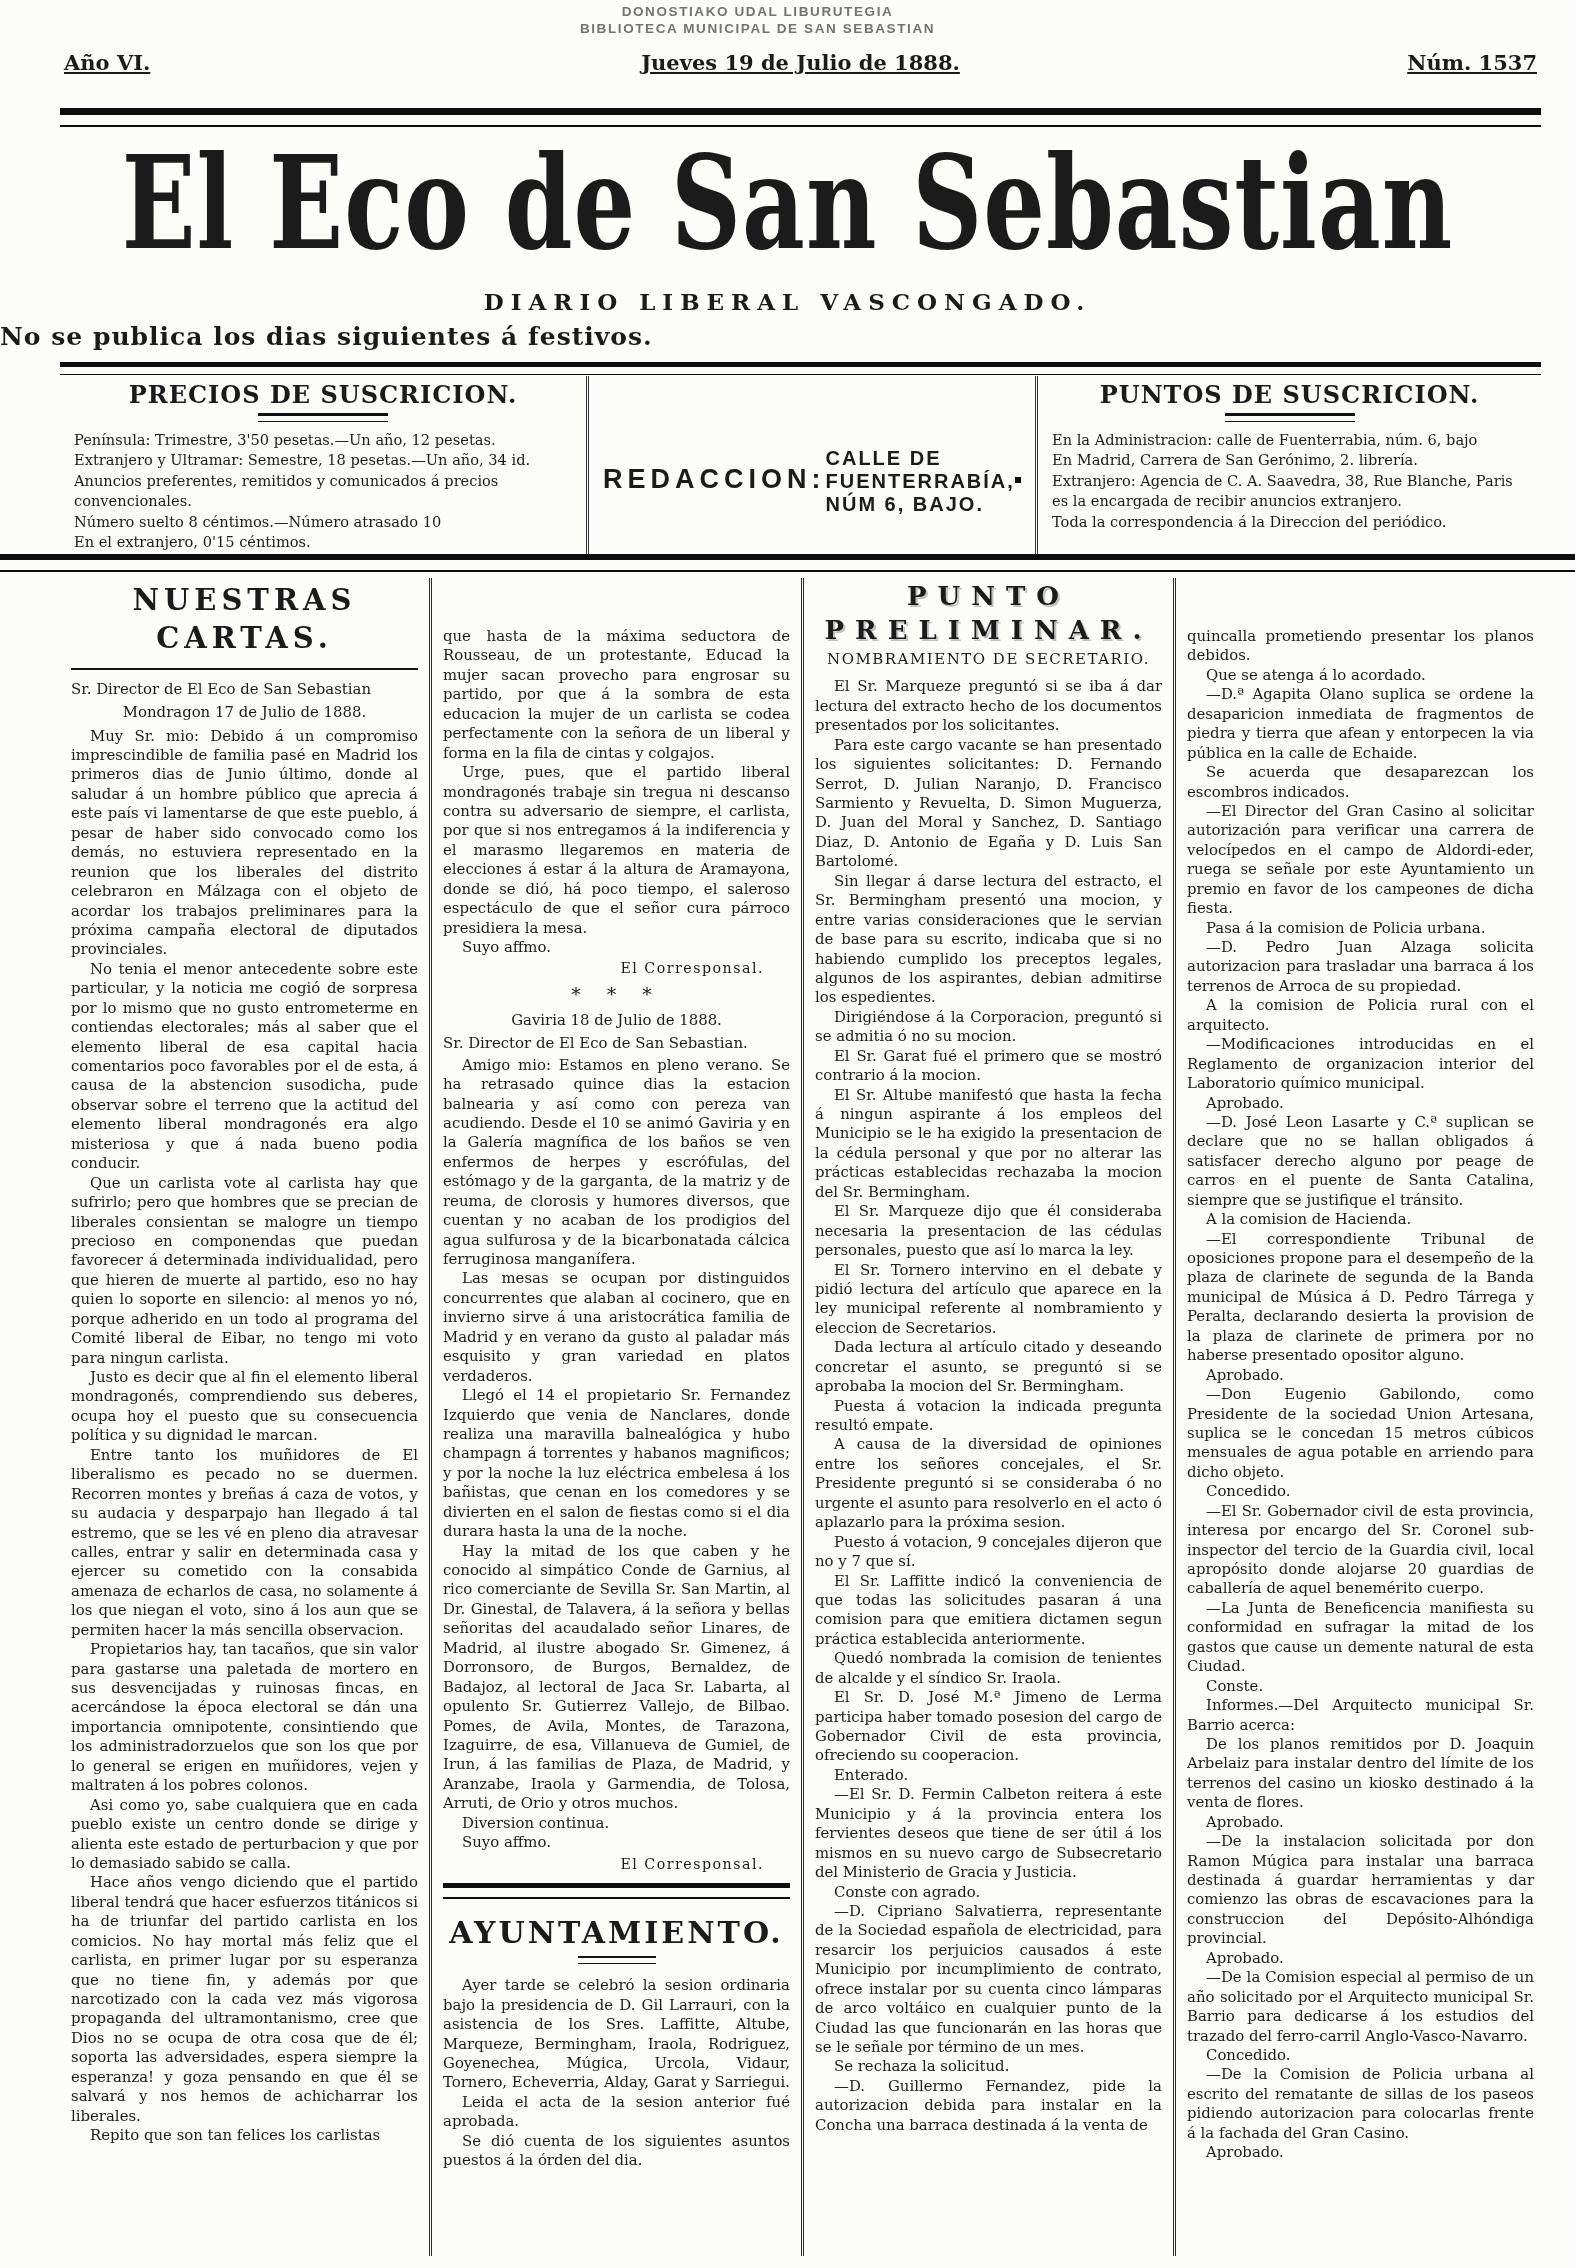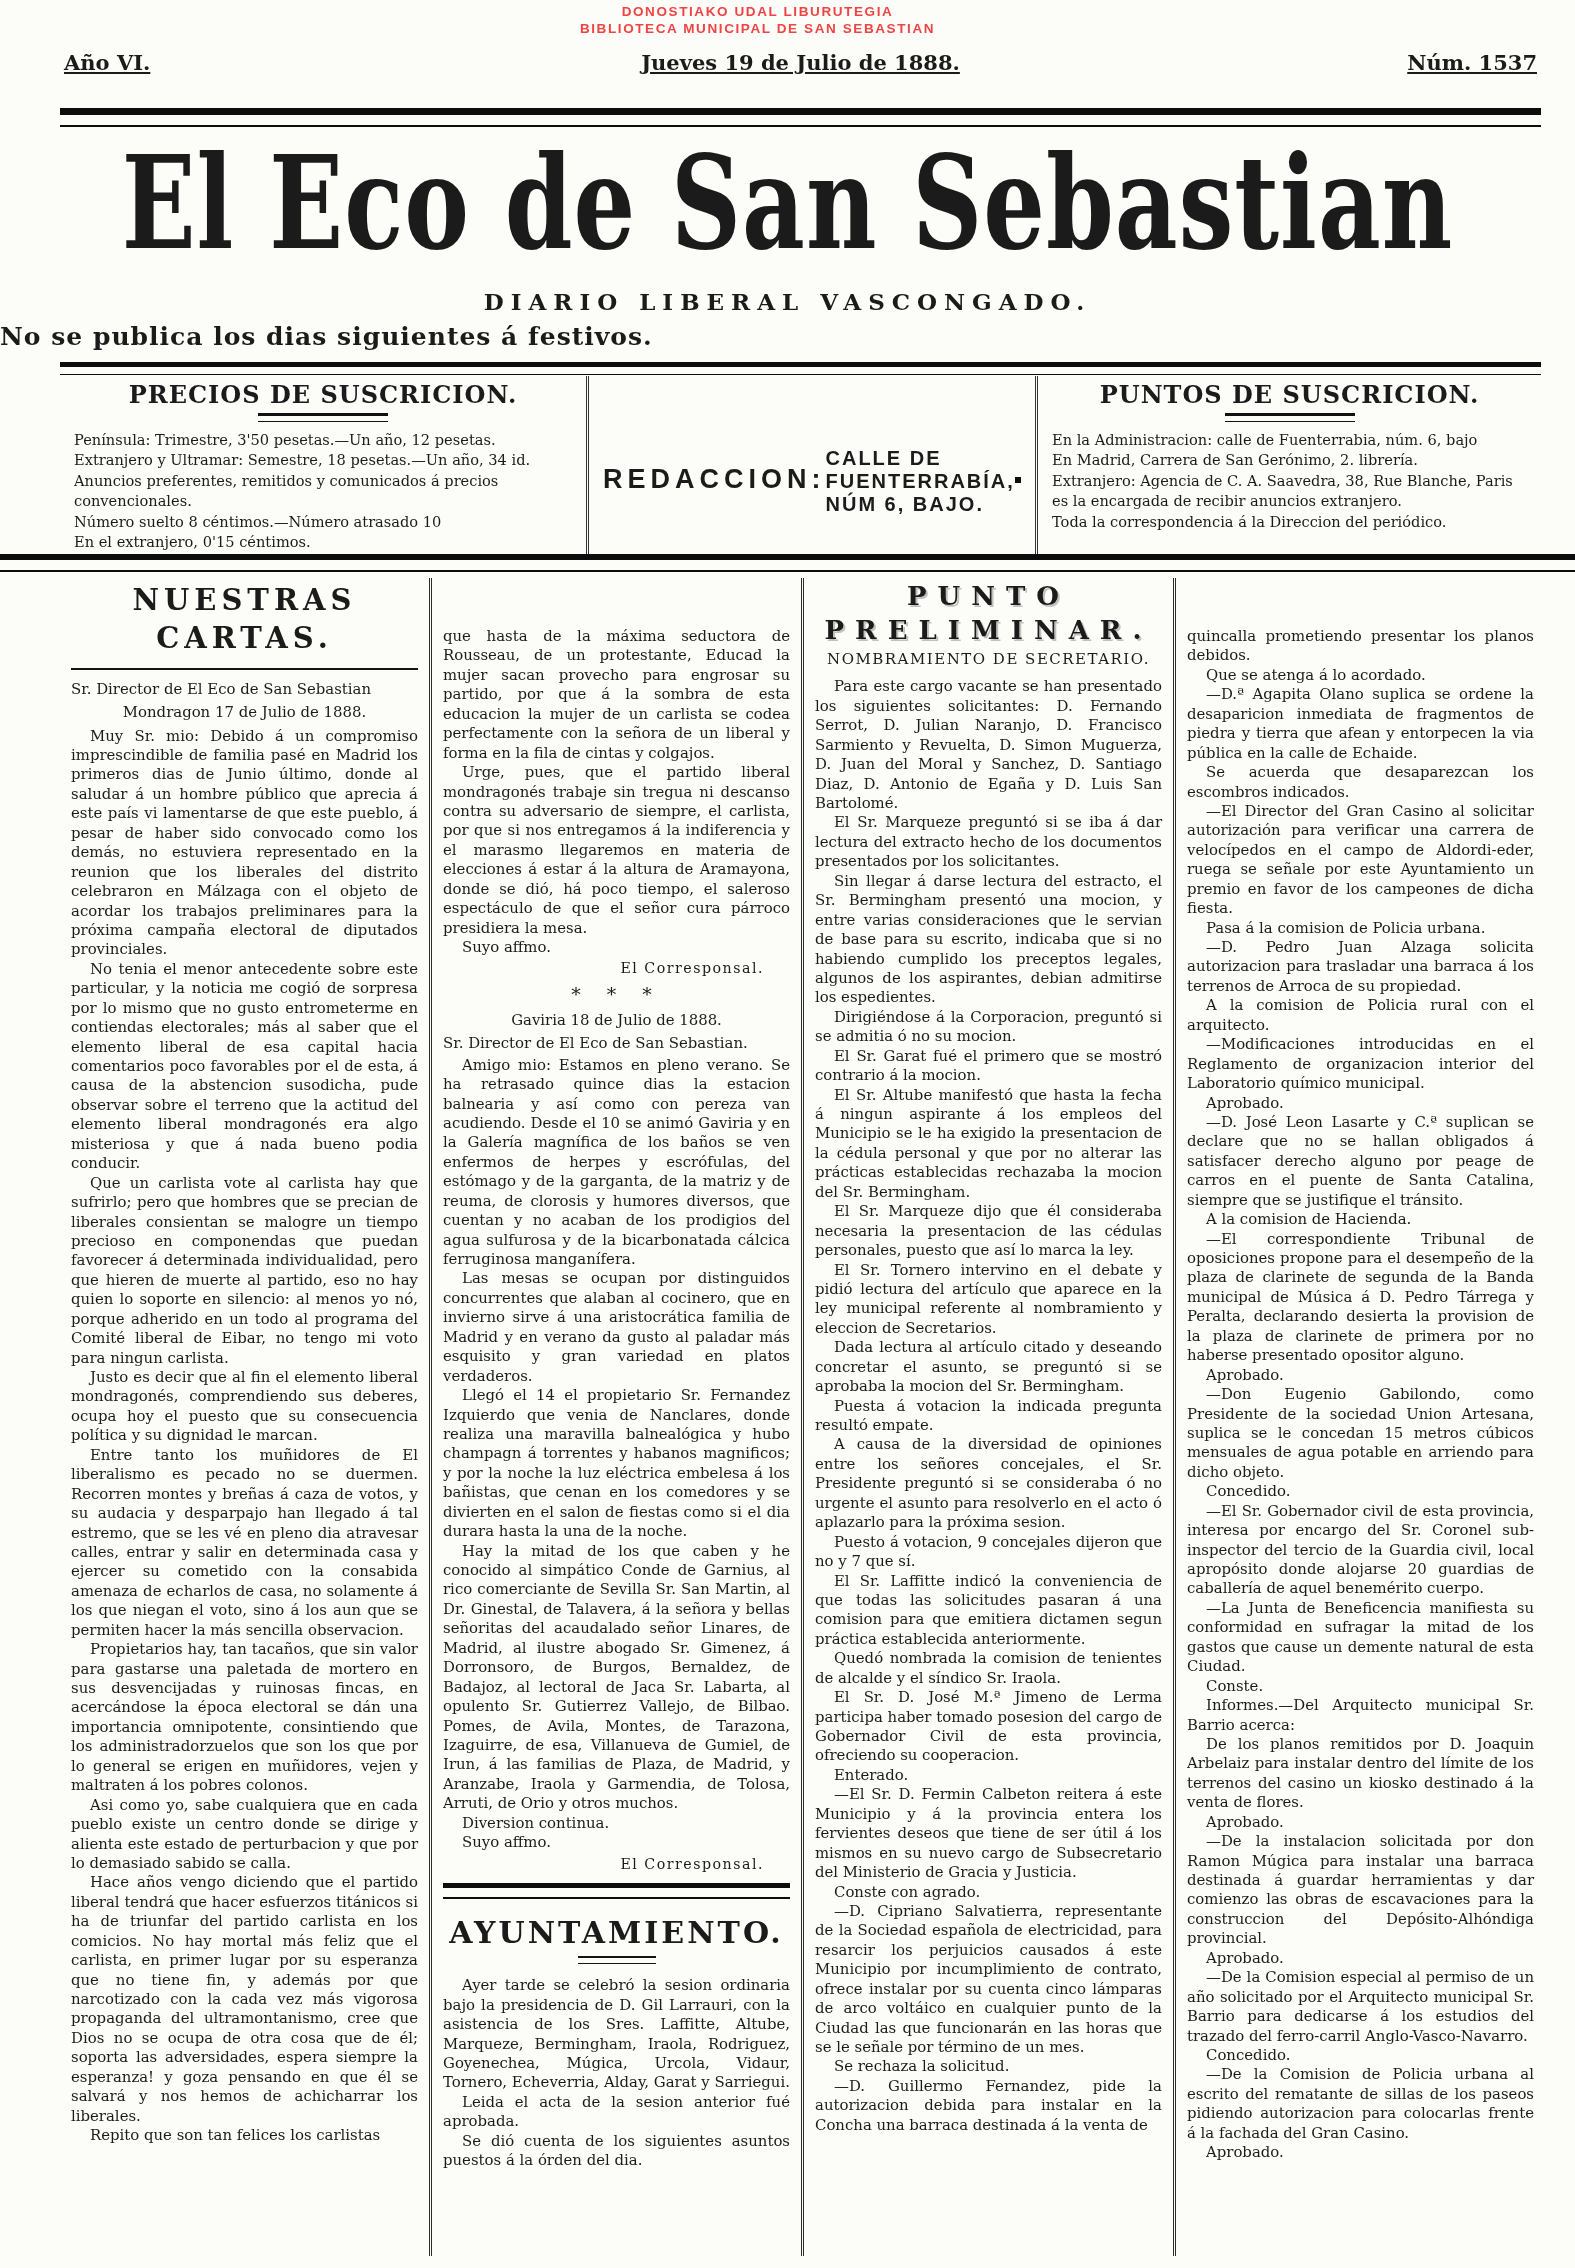--- a/index.html
+++ b/index.html
@@ -15,21 +15,21 @@
   }
 
   
   .stamp {
     position: absolute; top: 4px; left: 0; right: 60px;
     text-align: center;
     font-family: "Liberation Sans", sans-serif;
     font-weight: bold;
     font-size: 13.5px;
     letter-spacing: 1.6px;
-    color: #ef4444;
+    color: #737373;
     line-height: 1.25;
   }
 
   
   .datebar {
     position: absolute; top: 50px; left: 64px; right: 38px;
     display: grid; grid-template-columns: 1fr auto 1fr;
     font-size: 21px; font-weight: bold; text-decoration: underline;
   }
   .datebar .left  { text-align: left; }
@@ -243,22 +243,22 @@
         <div class="blk rule"></div>
         <h2 class="blk head">AYUNTAMIENTO.</h2>
         <div class="blk flourish"></div>
         <div class="blk p">Ayer tarde se celebró la sesion ordinaria bajo la presidencia de D. Gil Larrauri, con la asistencia de los Sres. Laffitte, Altube, Marqueze, Bermingham, Iraola, Rodriguez, Goyenechea, Múgica, Urcola, Vidaur, Tornero, Echeverria, Alday, Garat y Sarriegui.</div>
         <div class="blk p">Leida el acta de la sesion anterior fué aprobada.</div>
         <div class="blk p">Se dió cuenta de los siguientes asuntos puestos á la órden del dia.</div>
       </div>
     <div class="col">
         <h2 class="blk head-ornate">PUNTO PRELIMINAR.</h2>
         <div class="blk subhead">NOMBRAMIENTO DE SECRETARIO.</div>
+        <div class="blk p">El Sr. Marqueze preguntó si se iba á dar lectura del extracto hecho de los documentos presentados por los solicitantes.</div>
         <div class="blk p">Para este cargo vacante se han presentado los siguientes solicitantes: D. Fernando Serrot, D. Julian Naranjo, D. Francisco Sarmiento y Revuelta, D. Simon Muguerza, D. Juan del Moral y Sanchez, D. Santiago Diaz, D. Antonio de Egaña y D. Luis San Bartolomé.</div>
-        <div class="blk p">El Sr. Marqueze preguntó si se iba á dar lectura del extracto hecho de los documentos presentados por los solicitantes.</div>
         <div class="blk p">Sin llegar á darse lectura del estracto, el Sr. Bermingham presentó una mocion, y entre varias consideraciones que le servian de base para su escrito, indicaba que si no habiendo cumplido los preceptos legales, algunos de los aspirantes, debian admitirse los espedientes.</div>
         <div class="blk p">Dirigiéndose á la Corporacion, preguntó si se admitia ó no su mocion.</div>
         <div class="blk p">El Sr. Garat fué el primero que se mostró contrario á la mocion.</div>
         <div class="blk p">El Sr. Altube manifestó que hasta la fecha á ningun aspirante á los empleos del Municipio se le ha exigido la presentacion de la cédula personal y que por no alterar las prácticas establecidas rechazaba la mocion del Sr. Bermingham.</div>
         <div class="blk p">El Sr. Marqueze dijo que él consideraba necesaria la presentacion de las cédulas personales, puesto que así lo marca la ley.</div>
         <div class="blk p">El Sr. Tornero intervino en el debate y pidió lectura del artículo que aparece en la ley municipal referente al nombramiento y eleccion de Secretarios.</div>
         <div class="blk p">Dada lectura al artículo citado y deseando concretar el asunto, se preguntó si se aprobaba la mocion del Sr. Bermingham.</div>
         <div class="blk p">Puesta á votacion la indicada pregunta resultó empate.</div>
         <div class="blk p">A causa de la diversidad de opiniones entre los señores concejales, el Sr. Presidente preguntó si se consideraba ó no urgente el asunto para resolverlo en el acto ó aplazarlo para la próxima sesion.</div>
         <div class="blk p">Puesto á votacion, 9 concejales dijeron que no y 7 que sí.</div>

